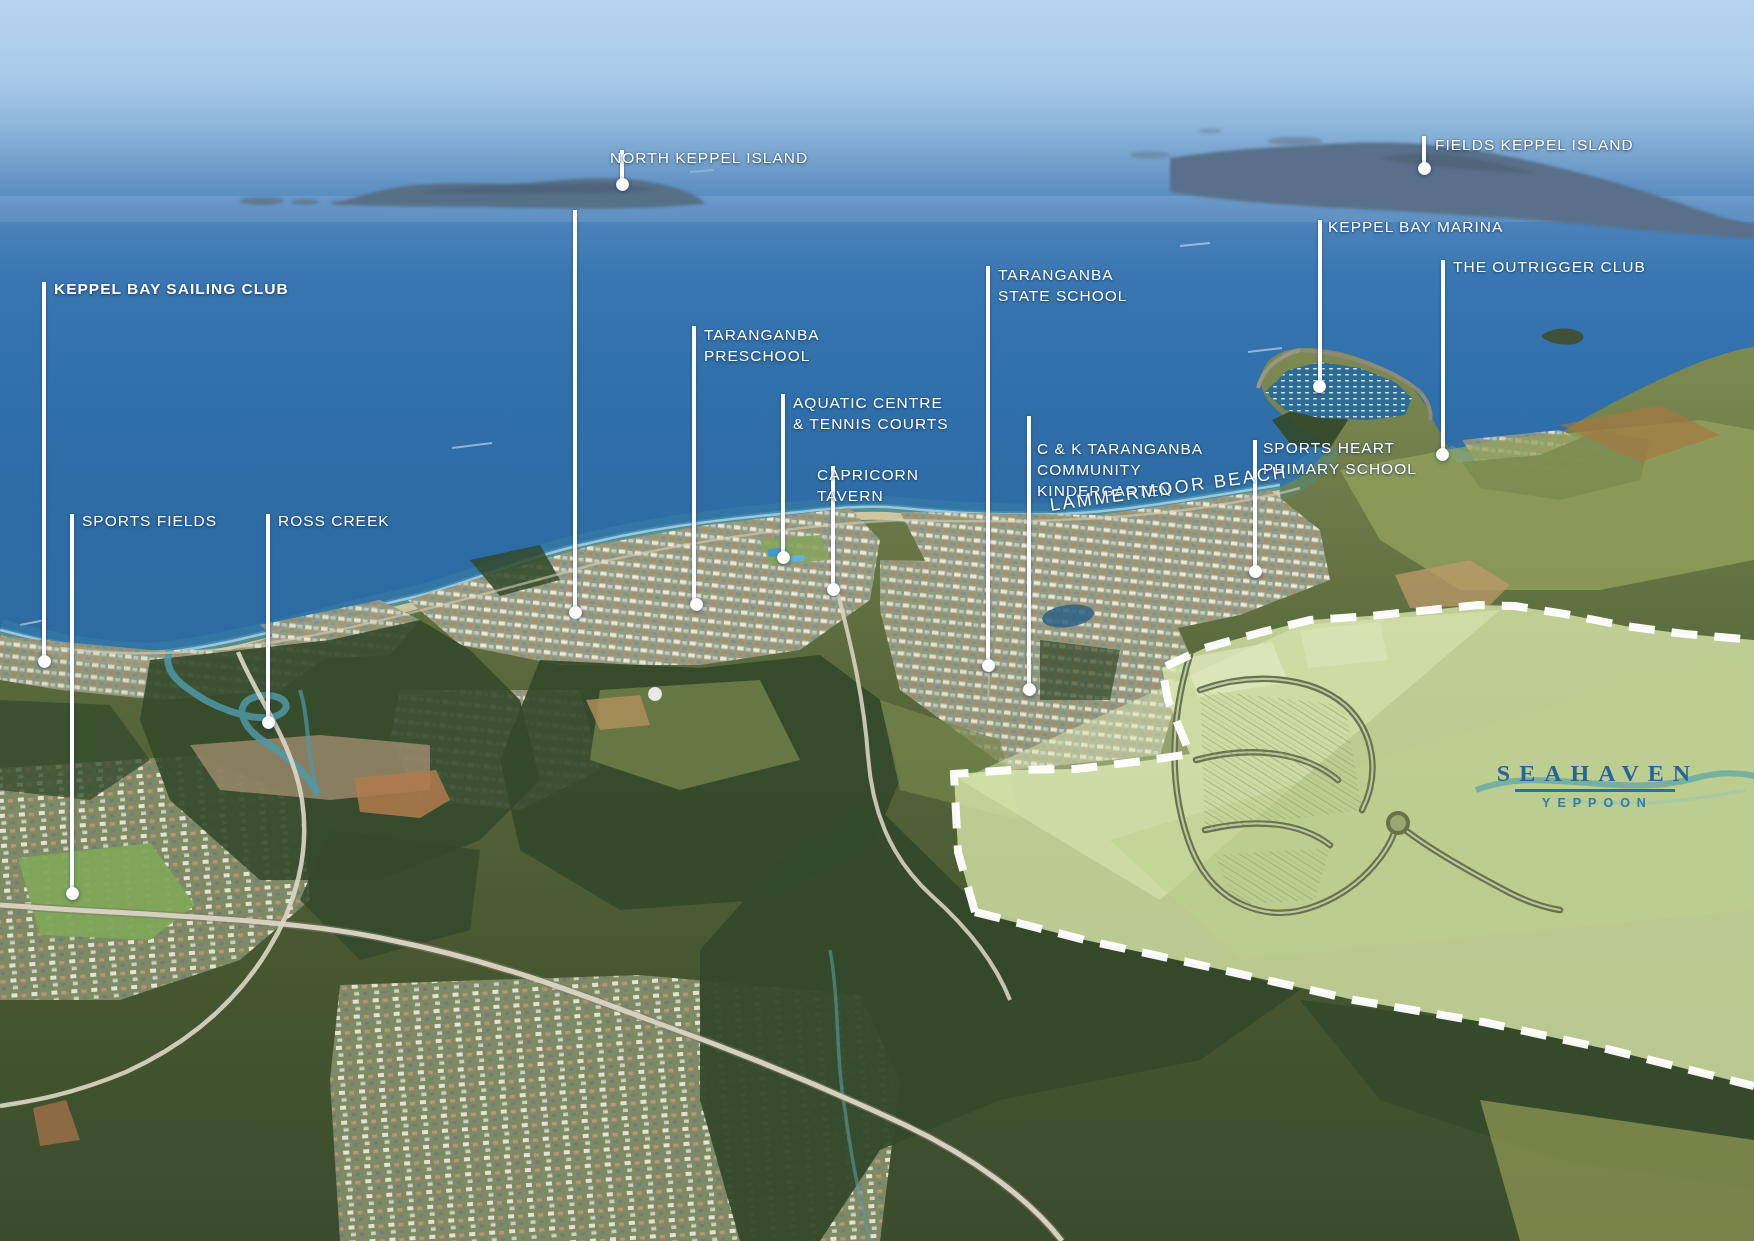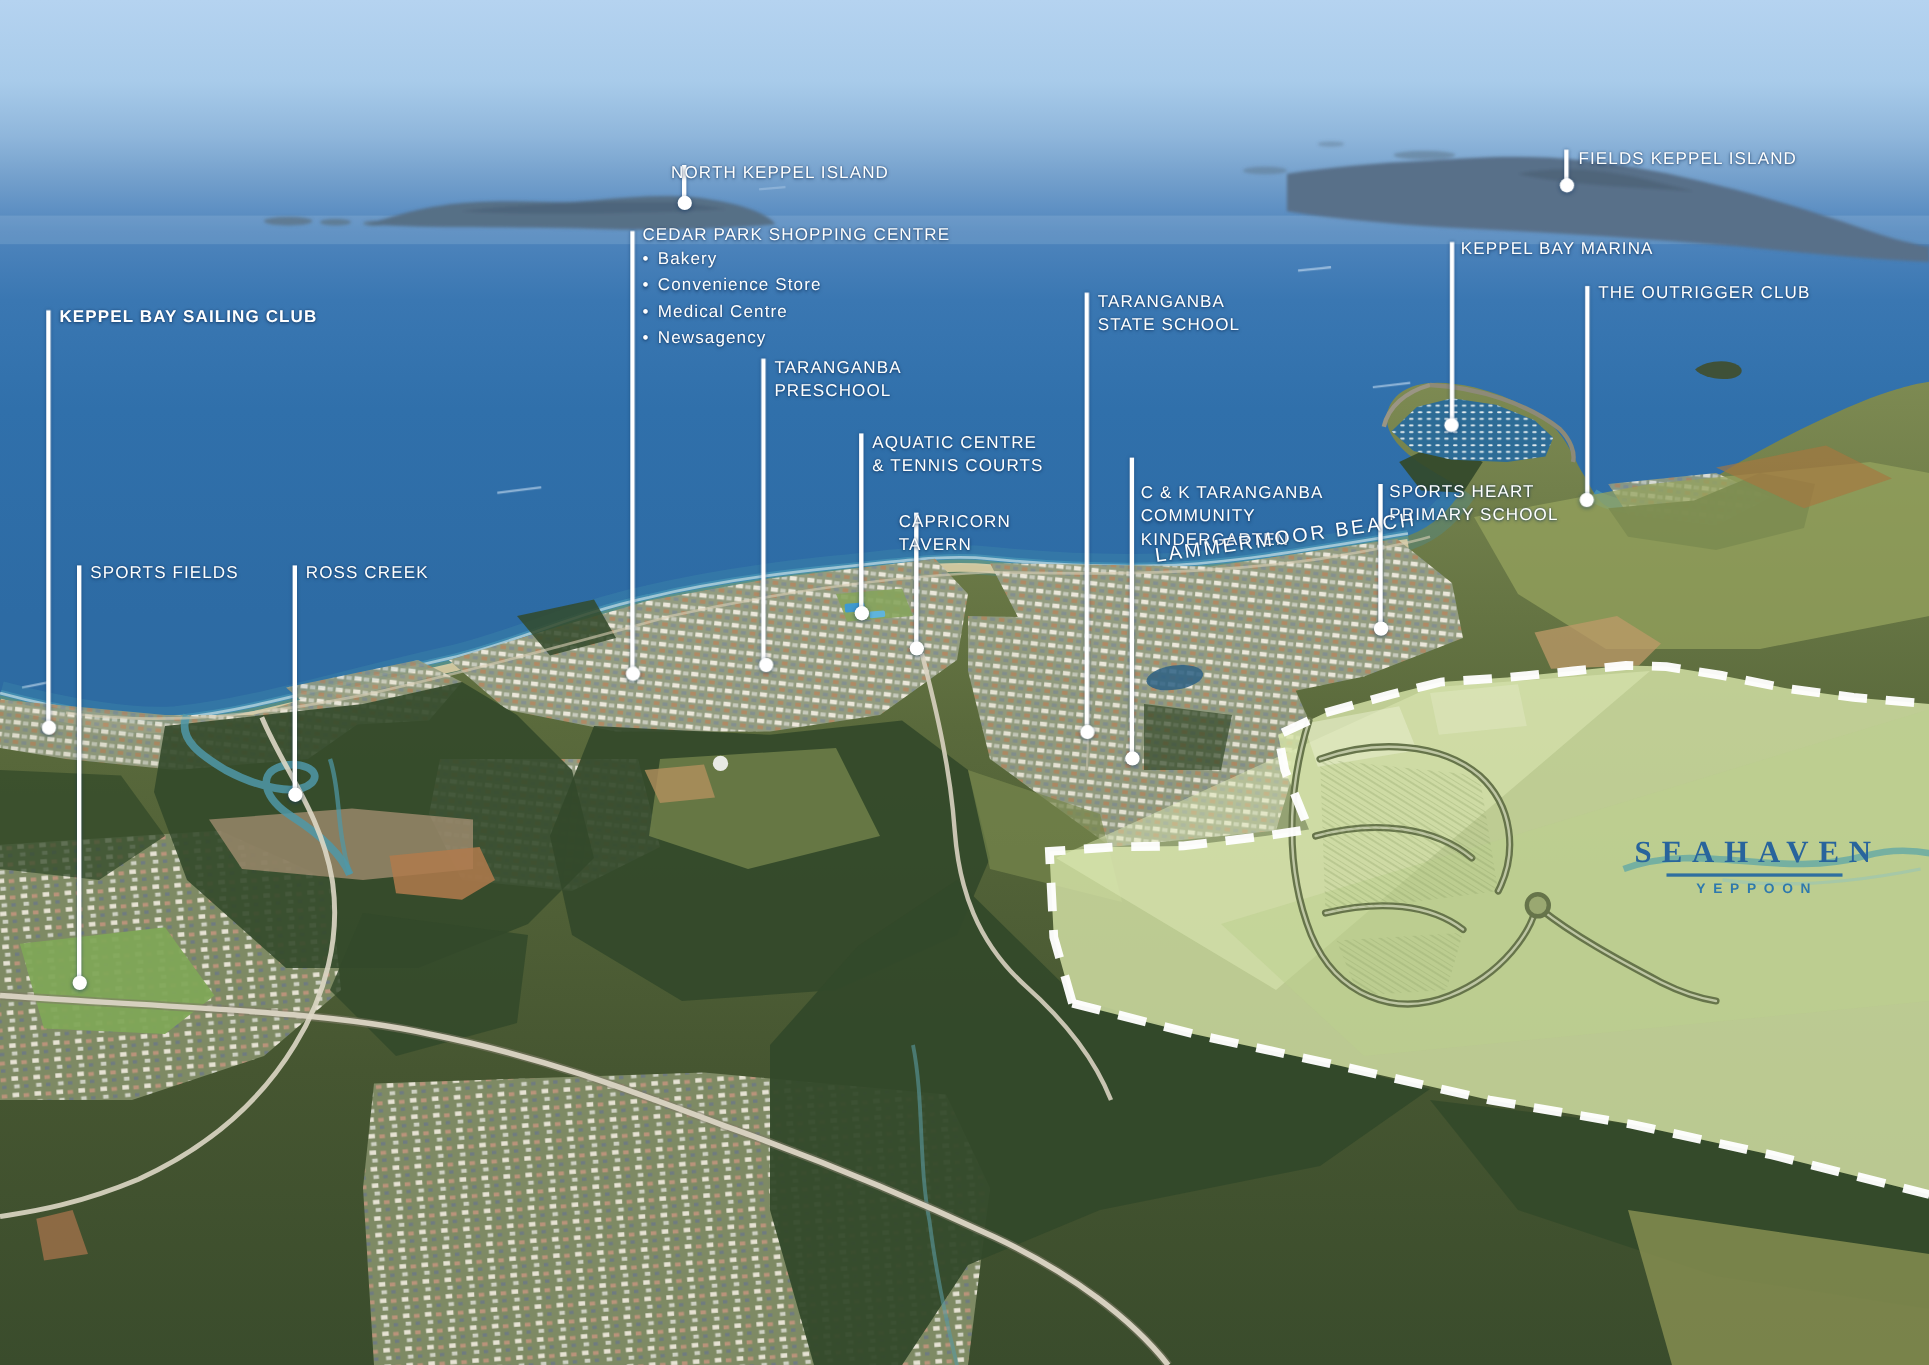--- a/index.html
+++ b/index.html
@@ -19,21 +19,21 @@
   .cedar-list{margin:2px 0 0 0;padding:0;}
   .cedar-list li{list-style:none;margin:0 0 4px 14px;position:relative;}
   .cedar-list li::before{content:"\2022";position:absolute;left:-14px;top:0;}
   .rot{transform:rotate(-8deg);transform-origin:0 50%;font-size:18px;line-height:22px;
        letter-spacing:2.5px;}
 
   
   #logo{position:absolute;z-index:20;left:1470px;top:760px;width:250px;text-align:center;}
   #logo .swoosh{position:absolute;left:-24px;top:-18px;z-index:1;}
   .logo-name{position:relative;z-index:2;font-family:"Liberation Serif",serif;
-             font-weight:bold;font-size:28px;letter-spacing:9px;color:#28649c;
+             font-weight:bold;font-size:24px;letter-spacing:9px;color:#28649c;
              text-indent:6px;}
   .logo-rule{position:relative;z-index:2;width:160px;height:2.5px;background:#2f6f9f;
              margin:2px auto 4px auto;}
   .logo-town{position:relative;z-index:2;font-size:12.5px;font-weight:bold;
              letter-spacing:7px;color:#2e79ad;text-indent:5px;}
 </style>
 </head>
 <body>
 
 <div id="stage">
@@ -237,29 +237,20 @@
 <div class="leader" style="left:620px;top:150px;height:30px;"></div>
 <div class="dot" style="left:616px;top:178px;"></div>
 <div class="lbl" style="left:610px;top:148px;">NORTH KEPPEL ISLAND</div>
 
 <div class="leader" style="left:1422px;top:136px;height:28px;"></div>
 <div class="dot" style="left:1418px;top:162px;"></div>
 <div class="lbl" style="left:1435px;top:135px;">FIELDS KEPPEL ISLAND</div>
 
 <div class="leader" style="left:573px;top:210px;height:398px;"></div>
 <div class="dot" style="left:569px;top:606px;"></div>
-<div class="lbl" style="left:584px;top:204px;">
-  <div>CEDAR PARK SHOPPING CENTRE</div>
-  <ul class="cedar-list">
-    <li>Bakery</li>
-    <li>Convenience Store</li>
-    <li>Medical Centre</li>
-    <li>Newsagency</li>
-  </ul>
-</div>
 
 <div class="leader" style="left:42px;top:282px;height:374px;"></div>
 <div class="dot" style="left:38px;top:655px;"></div>
 <div class="lbl" style="left:54px;top:279px;font-weight:bold;">KEPPEL BAY SAILING CLUB</div>
 
 <div class="leader" style="left:1318px;top:220px;height:162px;"></div>
 <div class="dot" style="left:1313px;top:380px;"></div>
 <div class="lbl" style="left:1328px;top:217px;">KEPPEL BAY MARINA</div>
 
 <div class="leader" style="left:1441px;top:260px;height:190px;"></div>

